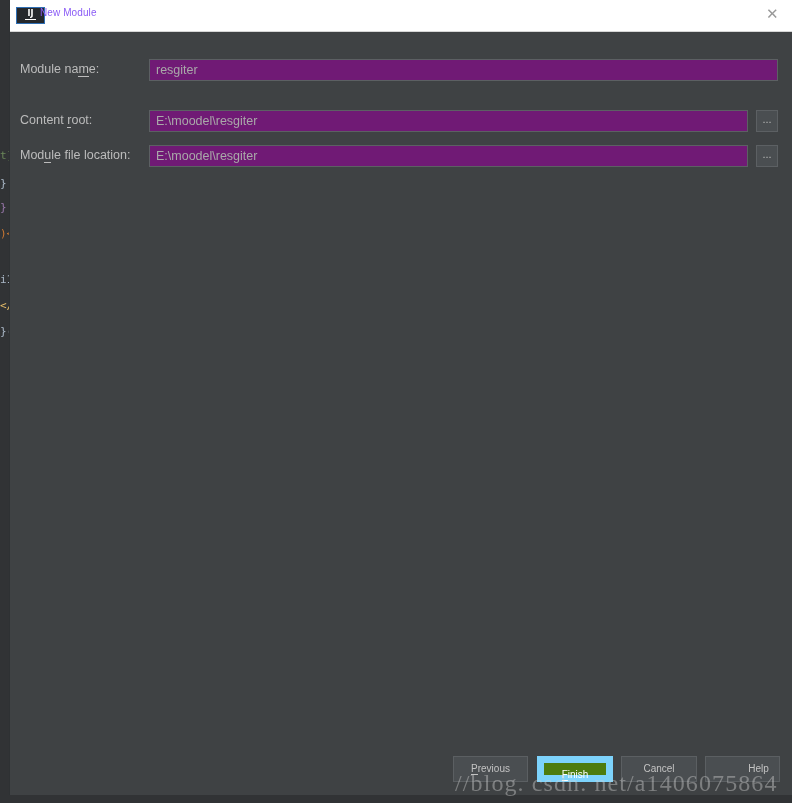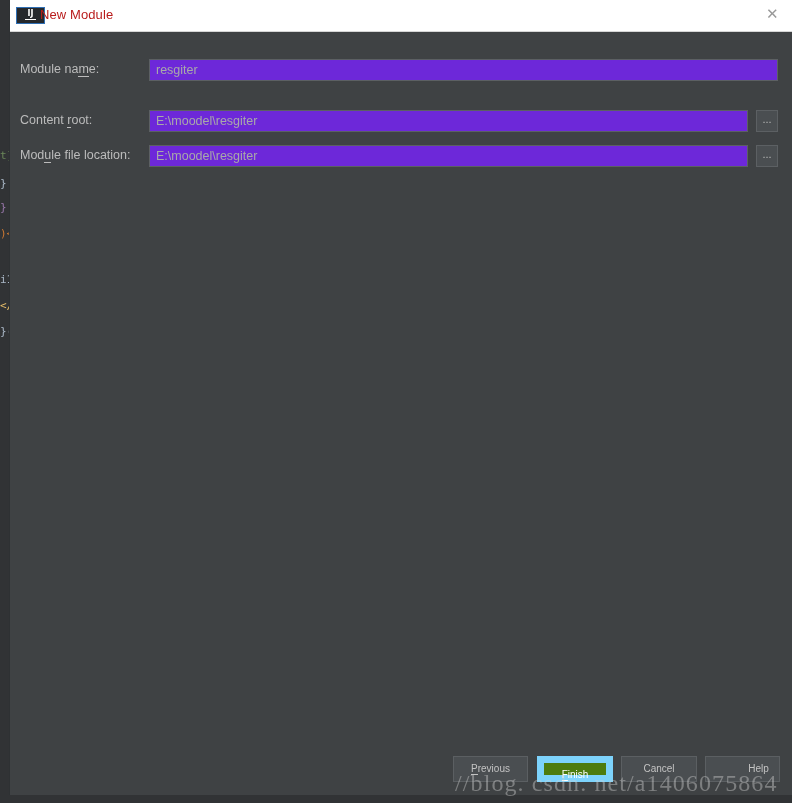--- a/index.html
+++ b/index.html
@@ -90,22 +90,22 @@
     display: block;
     width: 11px;
     height: 1px;
     background: #ffffff;
     margin: 0 auto;
   }
   #dialog-title {
     position: absolute;
     left: 30px;
     top: 7px;
-    font-size: 13px;
-    color: #b91c1c;
+    font-size: 10px;
+    color: #8b5cf6;
     letter-spacing: 0.1px;
   }
   #close-button {
     position: absolute;
     right: 0px;
     top: 0px;
     width: 38px;
     height: 30px;
     cursor: default;
   }
@@ -140,21 +140,21 @@
   }
   .form-label u {
     text-decoration: none;
     border-bottom: 1px solid #bcbcbc;
   }
   .text-field {
     position: absolute;
     top: 0;
     height: 22px;
     box-sizing: border-box;
-    background: #6d28d9;
+    background: #701a75;
     border: 1px solid #5c6063;
     color: #a9a9a9;
     font-size: 12.5px;
     line-height: 20px;
     padding: 0 0 0 6px;
     white-space: nowrap;
     overflow: hidden;
   }
   .browse-button {
     position: absolute;

